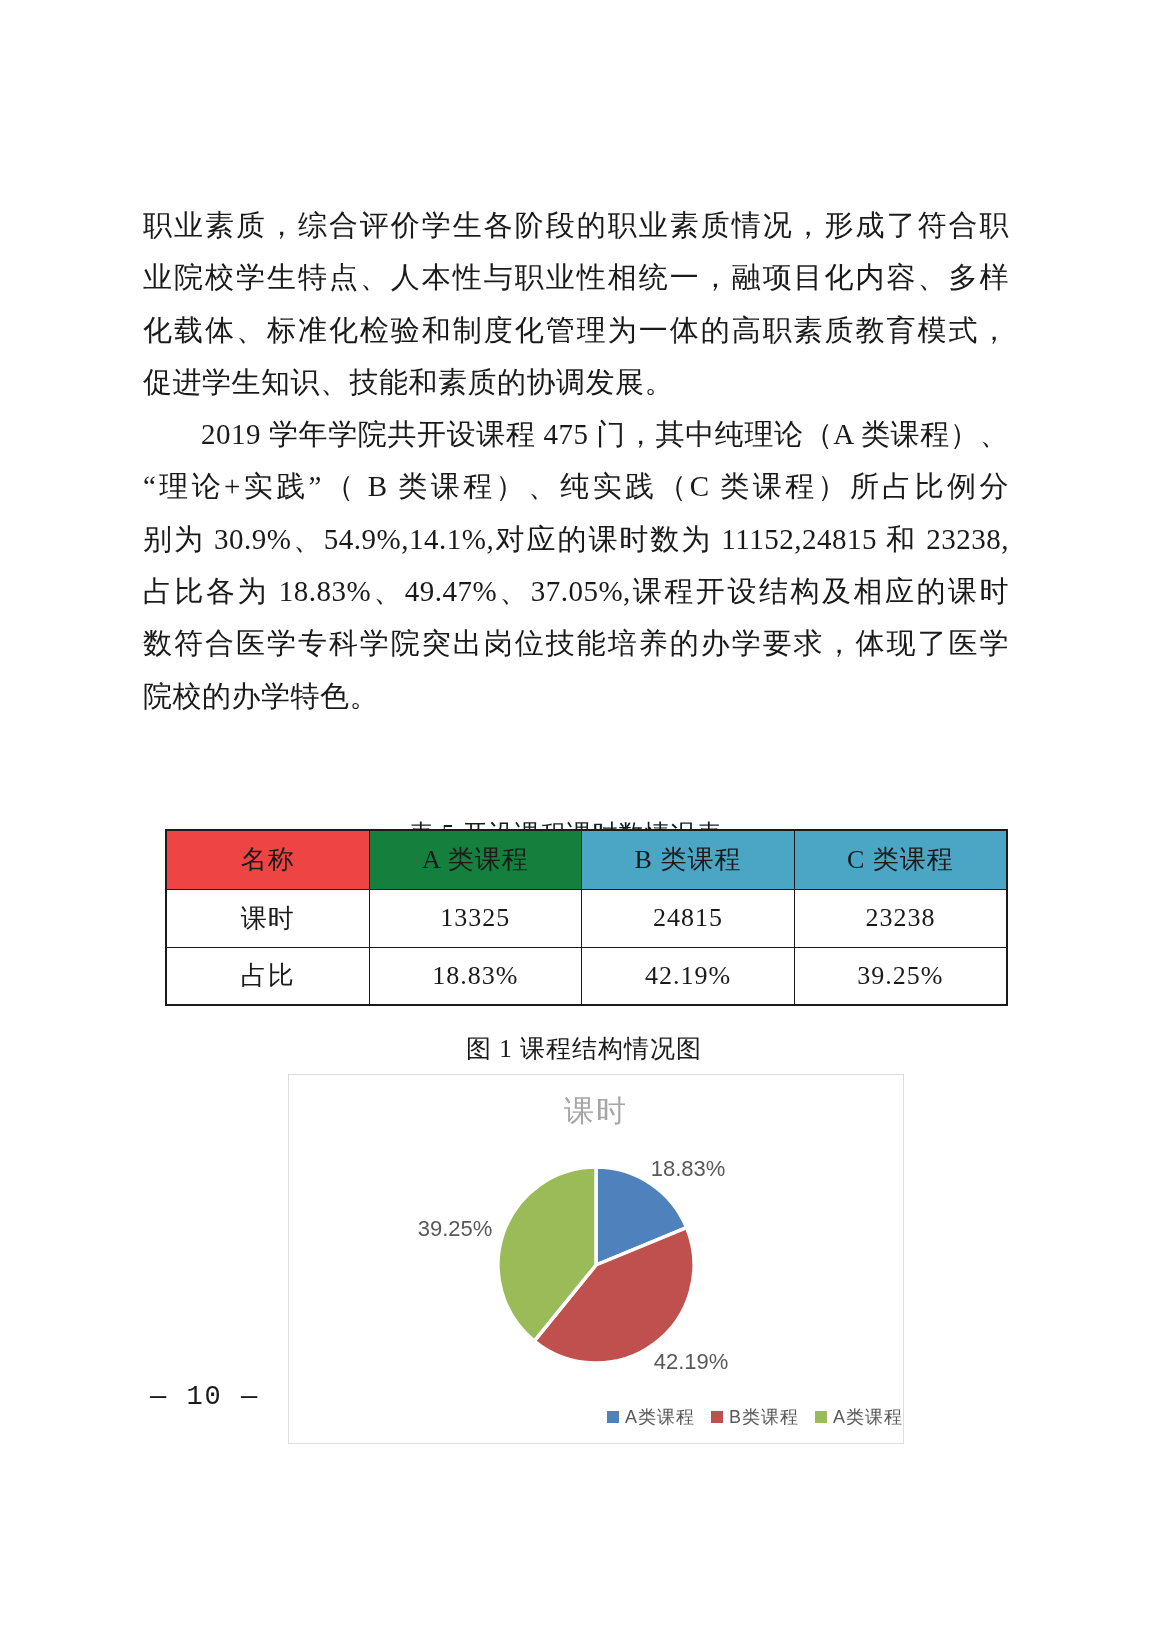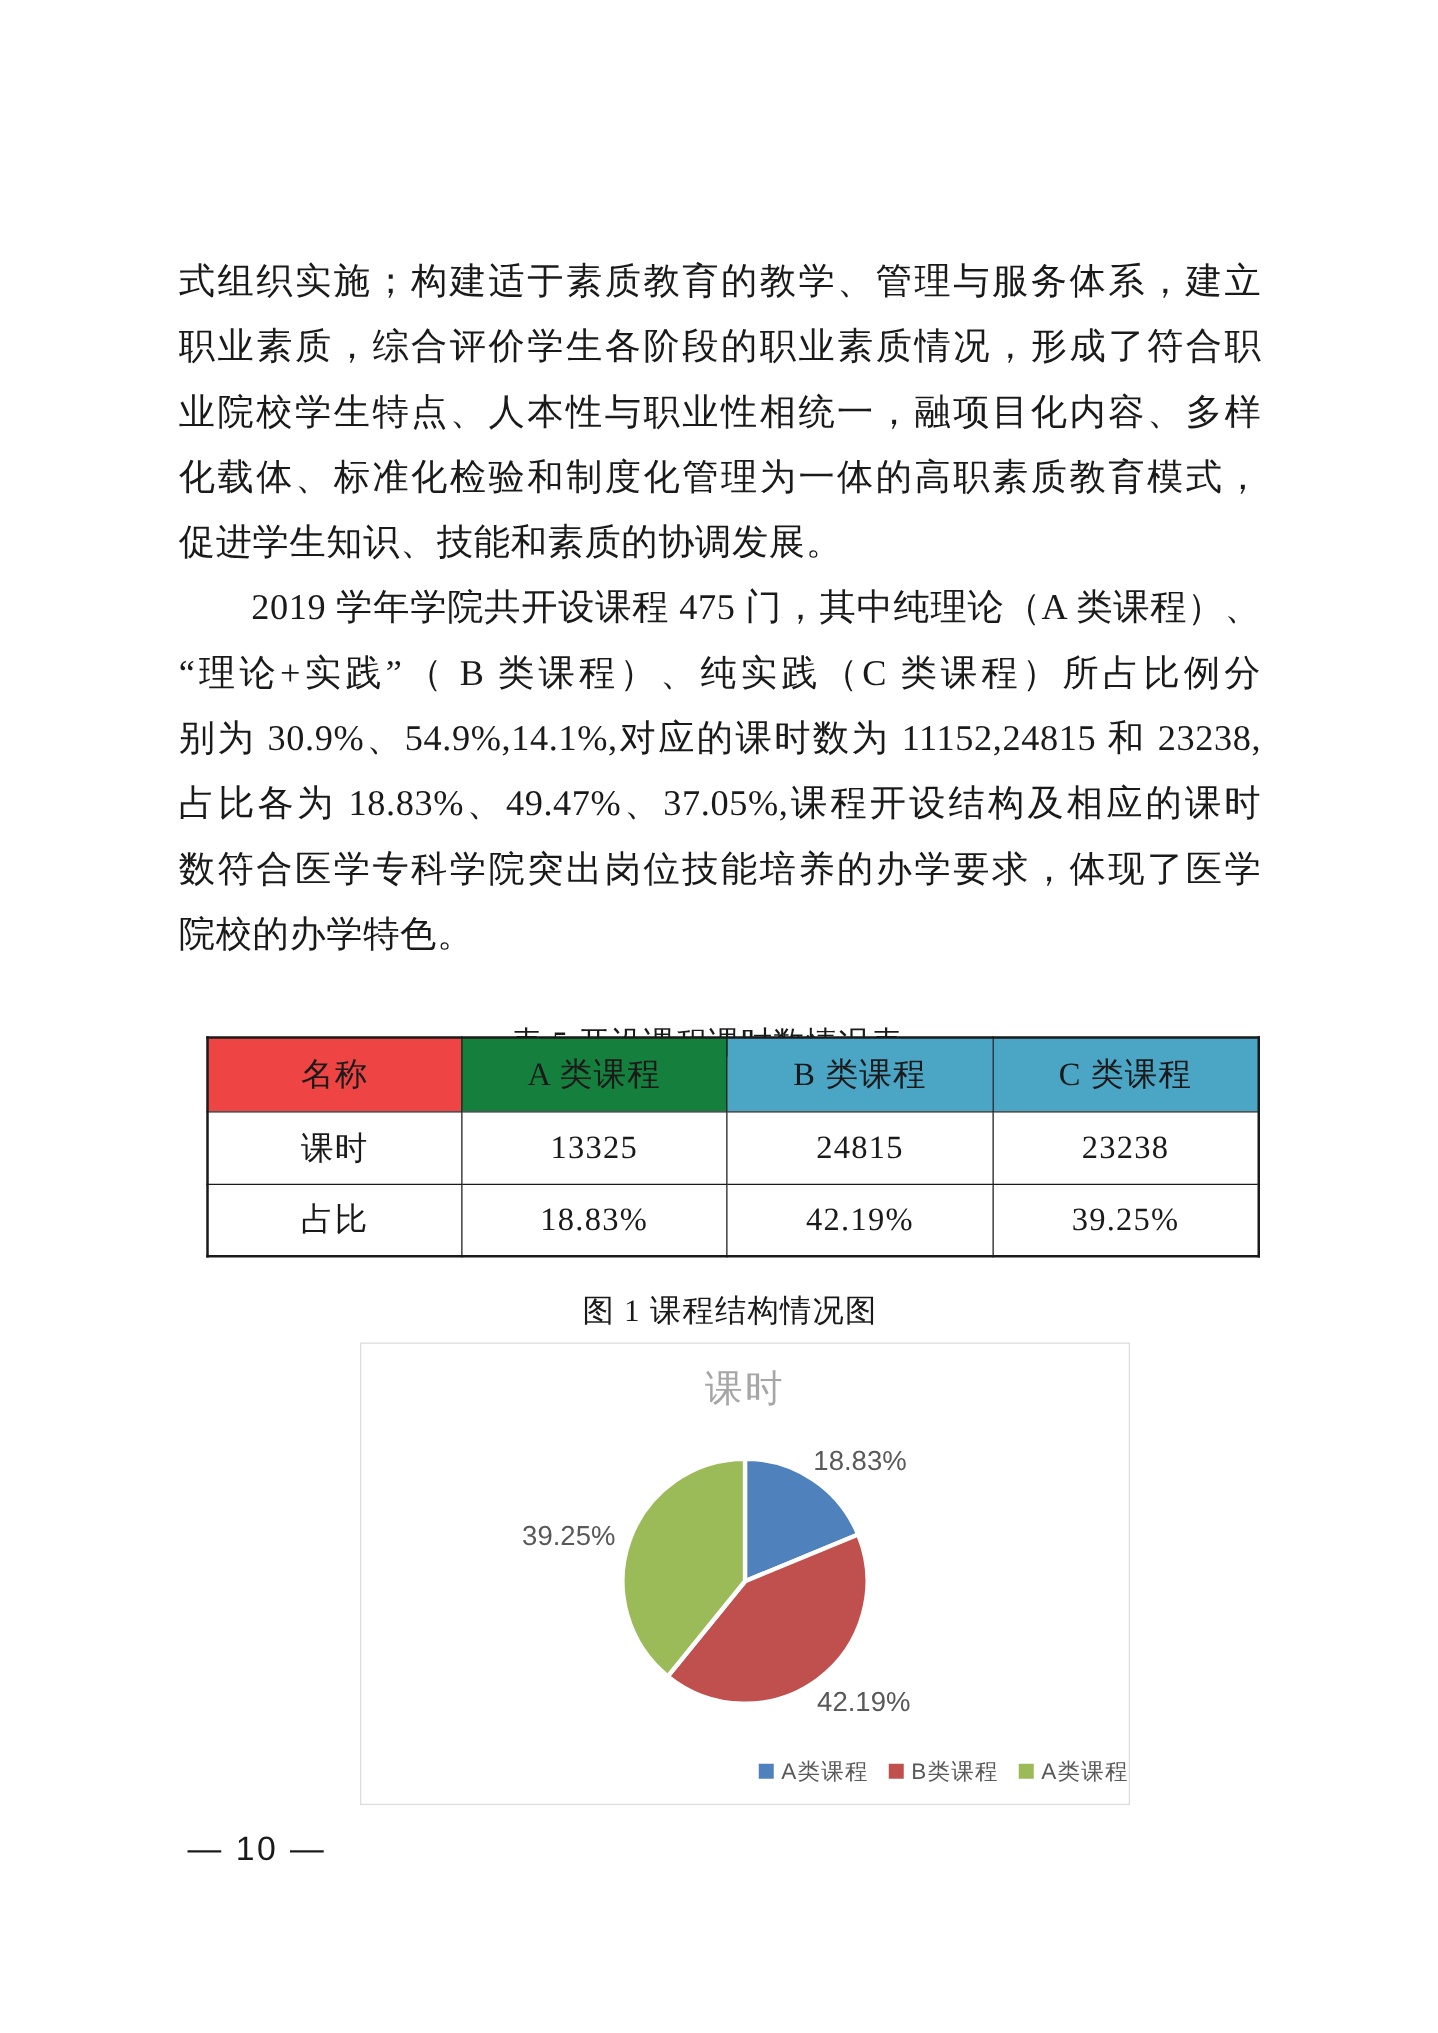--- a/index.html
+++ b/index.html
@@ -60,31 +60,30 @@
   .lbl-c { left:166px; top:154px; }
   .chart-legend {
     position:absolute; left:0; top:330px; width:100%;
     display:flex; justify-content:flex-end; align-items:center; gap:16px;
   }
   .legend-item { display:flex; align-items:center; gap:6px; }
   .legend-swatch { width:12px; height:12px; display:inline-block; }
   .legend-label { font-size:18px; color:#595959; letter-spacing:1px; }
   
   .page-number {
-    position:absolute; left:150px; top:1464px; font-size:27px; color:#1a1a1a;
-    font-family:Liberation Sans, sans-serif; letter-spacing:2px;
+    position:absolute; left:150px; top:1382px; font-size:27px; color:#1a1a1a;
+    font-family:Liberation Mono, monospace; letter-spacing:2px;
   }
 </style>
 </head>
 <body>
 
 <div class="page">
 
   <div class="text-block">
-    <div class="tline justify">式组织实施；构建适于素质教育的教学、管理与服务体系，建立</div>
     <div class="tline justify">职业素质，综合评价学生各阶段的职业素质情况，形成了符合职</div>
     <div class="tline justify">业院校学生特点、人本性与职业性相统一，融项目化内容、多样</div>
     <div class="tline justify">化载体、标准化检验和制度化管理为一体的高职素质教育模式，</div>
     <div class="tline">促进学生知识、技能和素质的协调发展。</div>
     <div class="tline justify indent">2019 学年学院共开设课程 475 门，其中纯理论（A 类课程）、</div>
     <div class="tline justify">“理论+实践”（ B 类课程）、纯实践（C 类课程）所占比例分</div>
     <div class="tline justify">别为 30.9%、54.9%,14.1%,对应的课时数为 11152,24815 和 23238,</div>
     <div class="tline justify">占比各为 18.83%、49.47%、37.05%,课程开设结构及相应的课时</div>
     <div class="tline justify">数符合医学专科学院突出岗位技能培养的办学要求，体现了医学</div>
     <div class="tline">院校的办学特色。</div>

